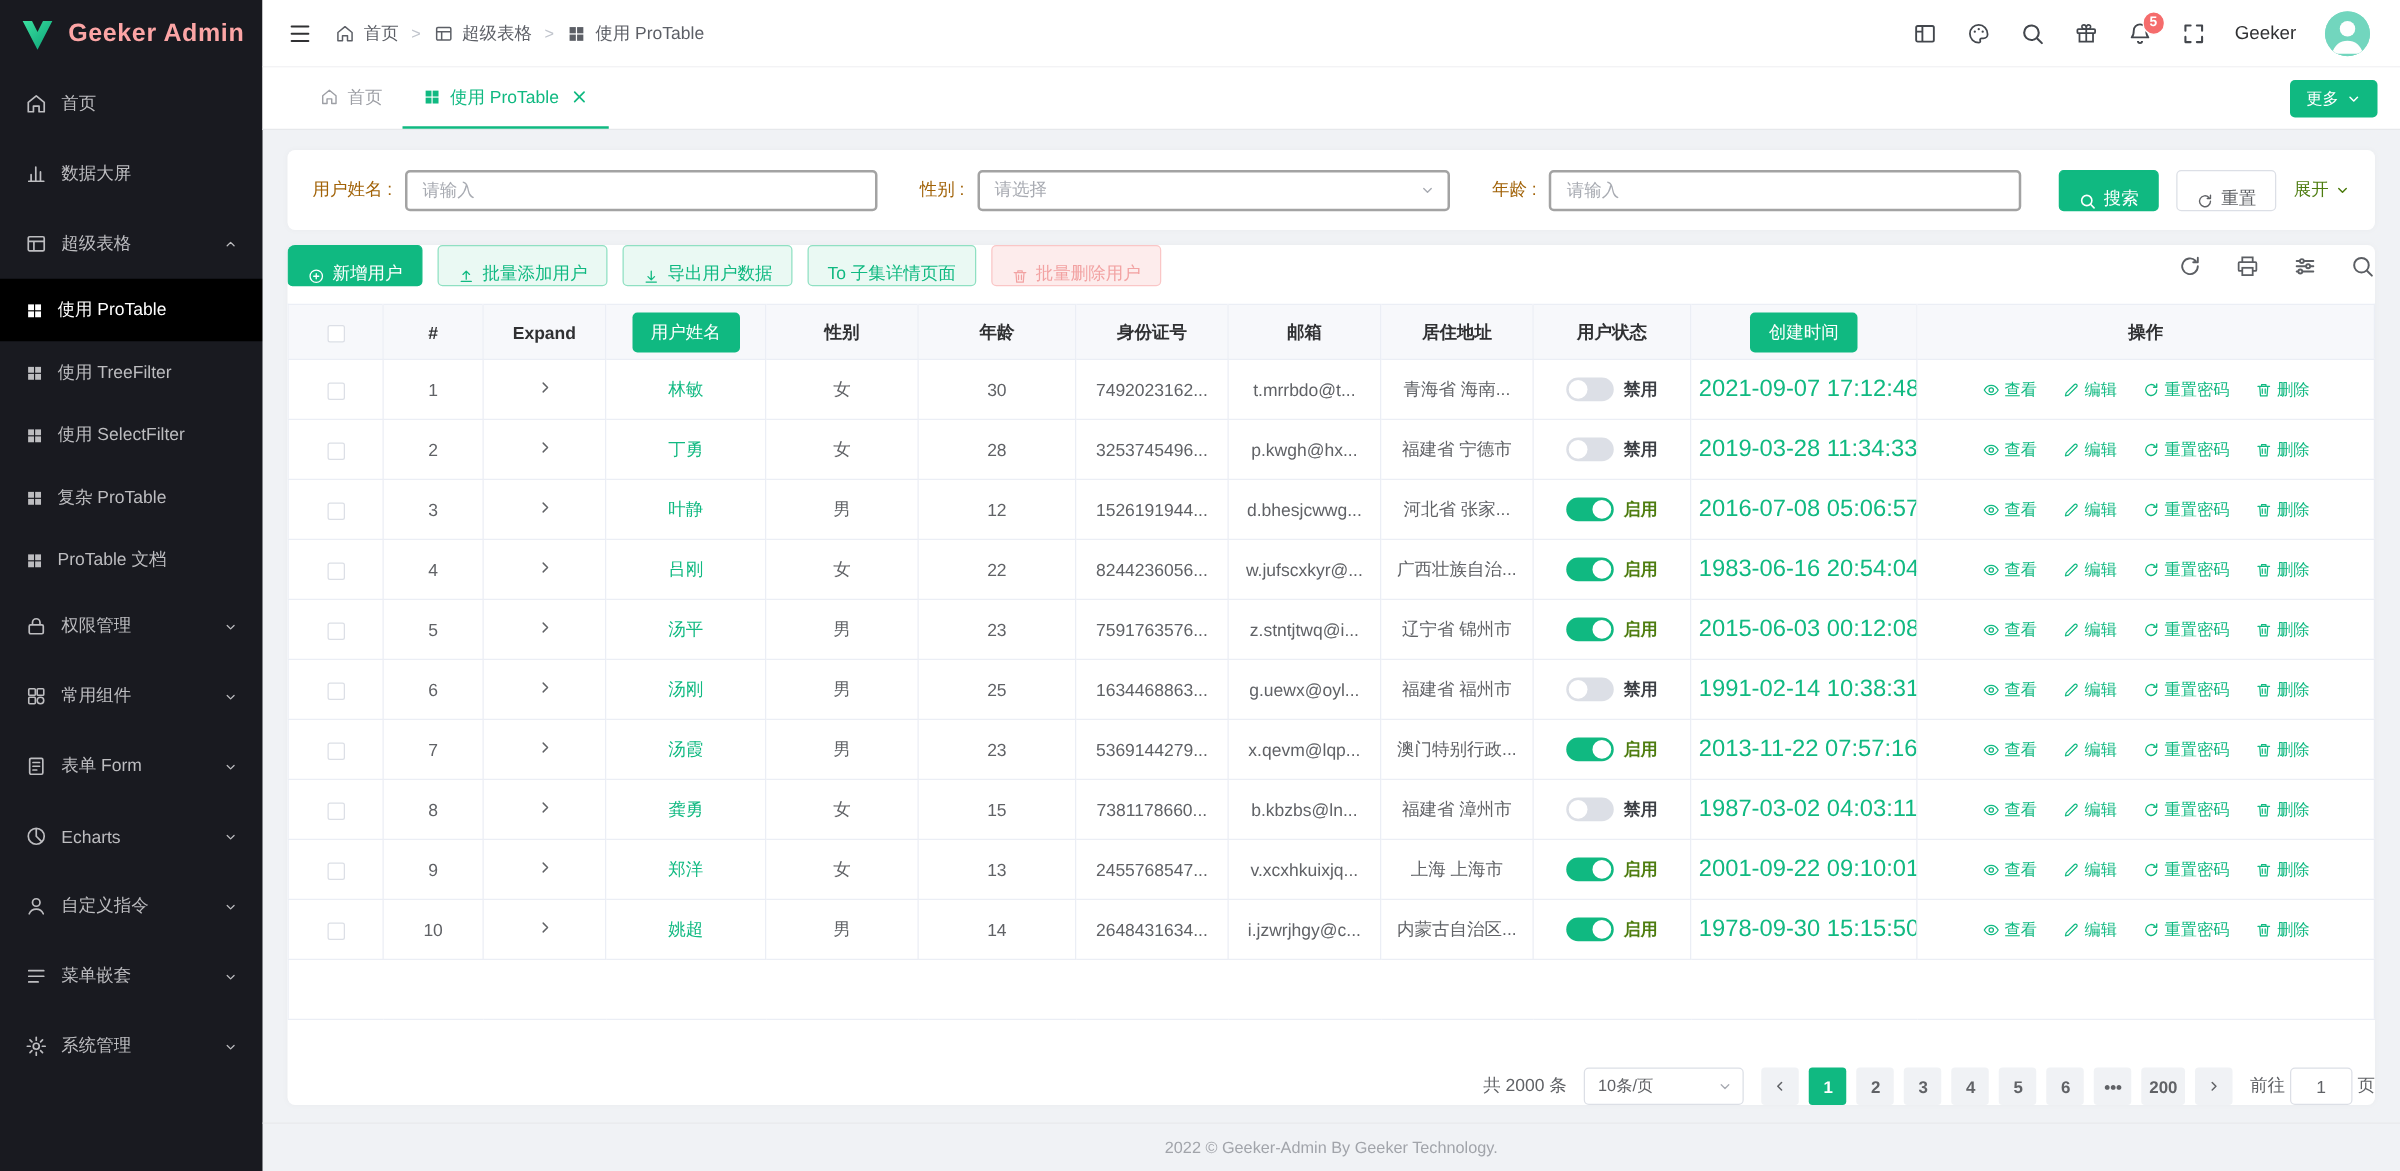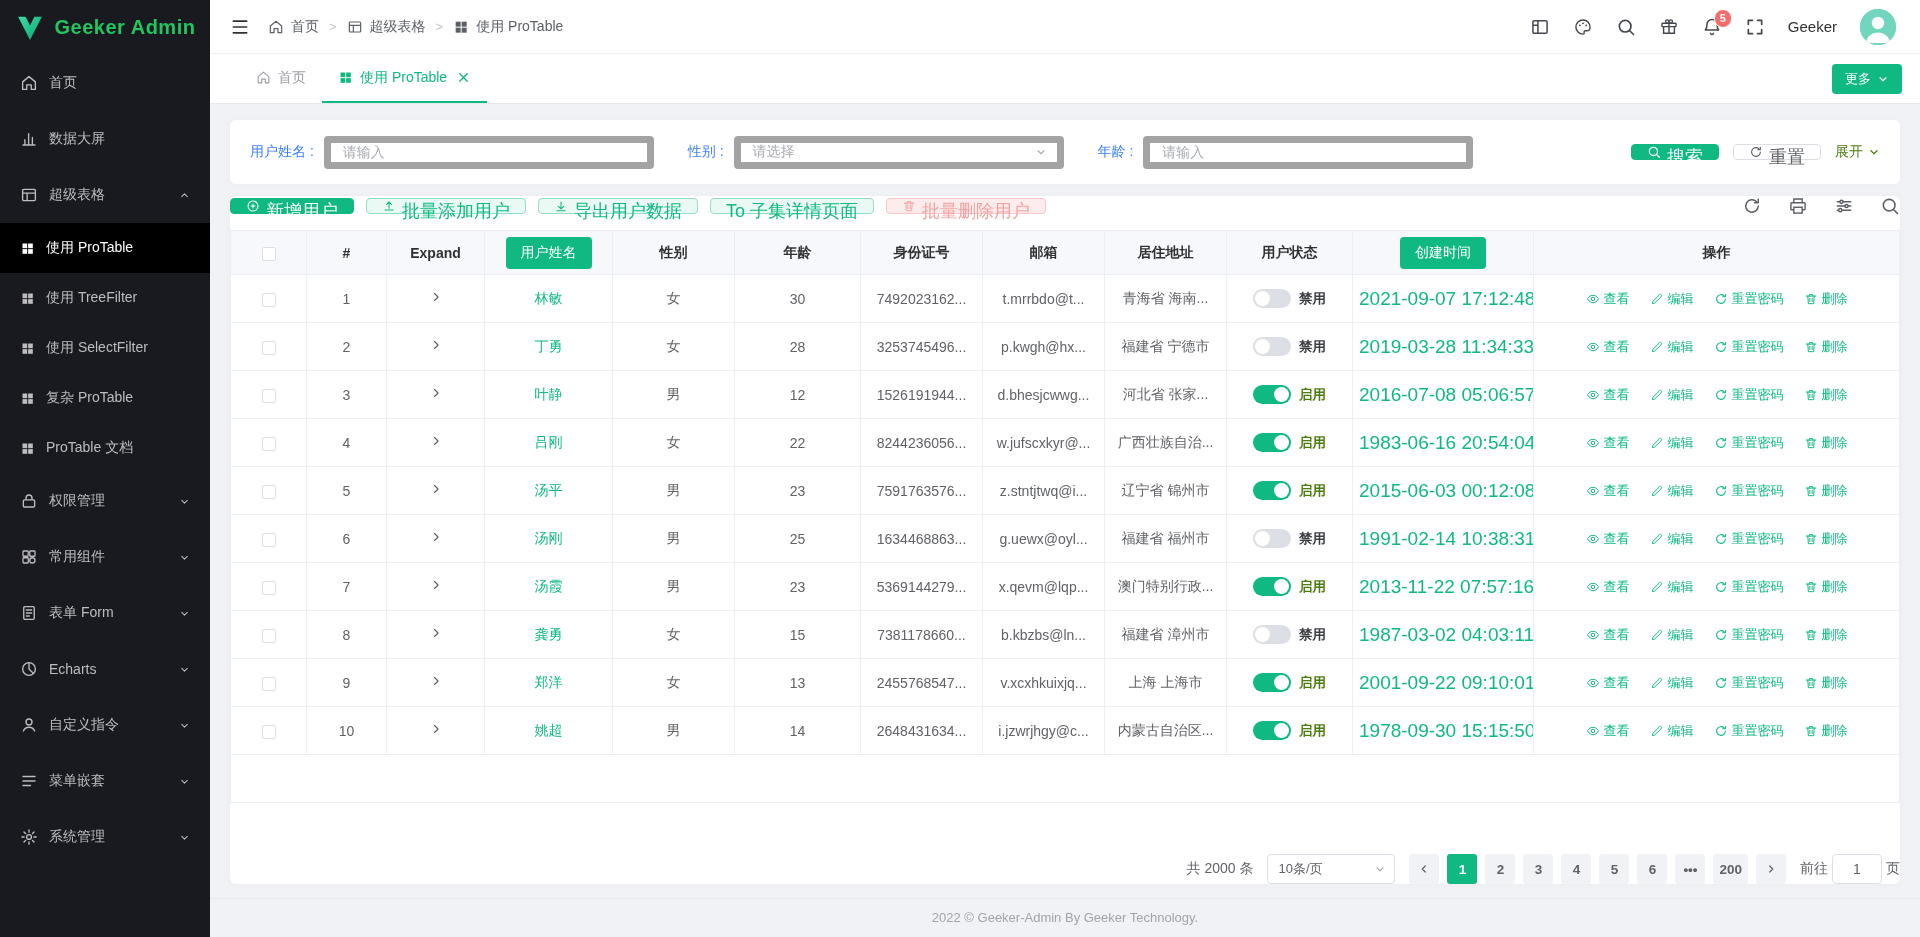--- a/index.html
+++ b/index.html
@@ -7,21 +7,21 @@
 body{font-family:"Liberation Sans","DejaVu Sans",sans-serif;font-size:14px;color:#303133;background:#f0f2f5;overflow:hidden}
 .ic{display:inline-flex;align-items:center;justify-content:center;flex:none}
 .ic svg{width:18px;height:18px;display:block}
 .ic-sm svg{width:14px;height:14px}
 .ic-xs svg{width:12px;height:12px}
 .app{display:flex;width:100%;height:100%}
 
 .sidebar{width:210px;background:#191a20;flex:none;display:flex;flex-direction:column;overflow:hidden}
 .logo{height:55px;display:flex;align-items:center;justify-content:center;gap:10px;flex:none;cursor:pointer}
 .logo svg.vmark{width:30px;height:30px}
-.logo-text{color:#22c55e;font-size:20px;font-weight:bold;letter-spacing:.5px;white-space:nowrap}
+.logo-text{color:#fca5a5;font-size:20px;font-weight:bold;letter-spacing:.5px;white-space:nowrap}
 .menu{flex:1;overflow:hidden}
 .m-item{height:56px;display:flex;align-items:center;gap:11px;padding:0 20px;color:#bdbdc0;cursor:pointer;font-size:14px}
 .m-item .lbl{flex:1;white-space:nowrap;overflow:hidden}
 .m-item .arrow svg{width:11px;height:11px}
 .m-sub{height:50px}
 .m-sub .ic svg{width:15px;height:15px}
 .m-sub.active{background:#000;color:#fff}
 
 .main{flex:1;display:flex;flex-direction:column;min-width:0}
 .topbar{height:54px;background:#fff;display:flex;align-items:center;justify-content:space-between;padding:0 24px 0 20px;border-bottom:1px solid #f0f0f2;flex:none}
@@ -47,29 +47,29 @@
 .tab.active{color:#10b981;border-bottom-color:#10b981}
 .tab-close{display:inline-flex;margin-left:2px;cursor:pointer}
 .tab-close svg{width:11px;height:11px}
 .more-btn{align-self:center;background:#10b981;color:#fff;border:none;height:30px;padding:0 13px;border-radius:4px;display:flex;align-items:center;gap:6px;font-size:13px;cursor:pointer;font-family:inherit}
 
 .content{flex:1;display:flex;flex-direction:column;padding:16px 20px 0;min-height:0}
 .card{background:#fff;border-radius:6px;box-shadow:0 0 6px rgba(0,0,0,.03)}
 .search-card{height:64px;display:flex;align-items:center;padding:0 20px;margin-bottom:12px;flex:none}
 .fields{display:flex;align-items:center;gap:34px;min-width:0}
 .field{display:flex;align-items:center}
-.flabel{color:#3b82f6;margin-right:10px;white-space:nowrap}
-.input,.select{width:330px;height:33px;border:7px solid #a3a3a3;border-radius:4px;font-size:14px;color:#606266;background:#fff}
+.flabel{color:#a16207;margin-right:10px;white-space:nowrap}
+.input,.select{width:378px;height:33px;border:2px solid #a3a3a3;border-radius:4px;font-size:14px;color:#606266;background:#fff}
 .input{padding:0 12px;outline:none;font-family:inherit}
 .input::placeholder{color:#a8abb2}
 .select{display:flex;align-items:center;justify-content:space-between;padding:0 10px 0 12px;cursor:pointer}
 .select .ph{color:#a8abb2}
 .select .arrow{color:#a8abb2}
 .search-actions{margin-left:auto;display:flex;align-items:center;gap:14px}
-.btn{height:16px;border-radius:4px;border:1px solid transparent;display:inline-flex;align-items:flex-start;gap:6px;padding:0 15px;font-size:18px;cursor:pointer;font-family:inherit;background:#fff;white-space:nowrap}
+.btn{height:33px;border-radius:4px;border:1px solid transparent;display:inline-flex;align-items:flex-end;gap:6px;padding:0 15px;font-size:14px;cursor:pointer;font-family:inherit;background:#fff;white-space:nowrap}
 .btn-primary{background:#10b981;border-color:#10b981;color:#fff}
 .btn-default{border-color:#dcdfe6;color:#606266}
 .btn-plain{background:#eaf9f3;border-color:#8fe0c2;color:#10b981}
 .btn-danger{background:#fdecec;border-color:#fac6c6;color:#f2a2a2;cursor:not-allowed}
 .link-btn{color:#4d7c0f;display:inline-flex;align-items:center;gap:5px;cursor:pointer}
 
 .table-card{flex:1;display:flex;flex-direction:column;min-height:0;overflow:hidden}
 .toolbar{display:flex;align-items:center;margin-bottom:14px;flex:none}
 .toolbar-left{display:flex;align-items:center;gap:12px}
 .toolbar-right{margin-left:auto;display:flex;align-items:center;gap:26px;color:#5b5e63}

